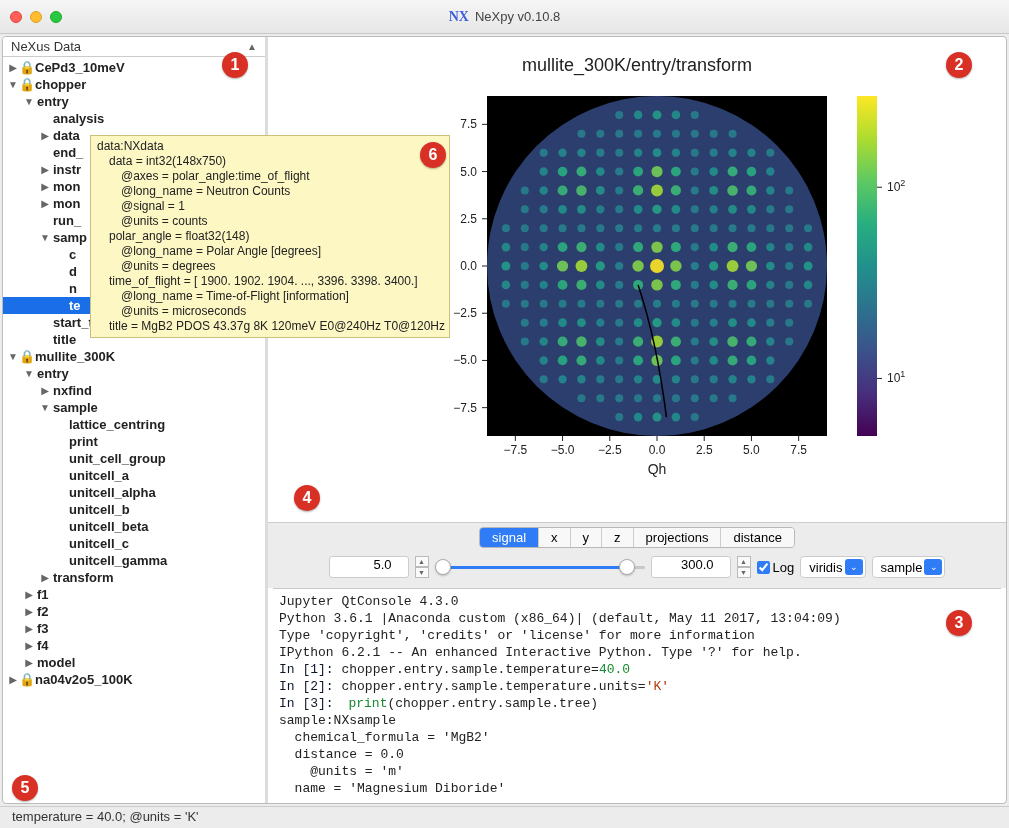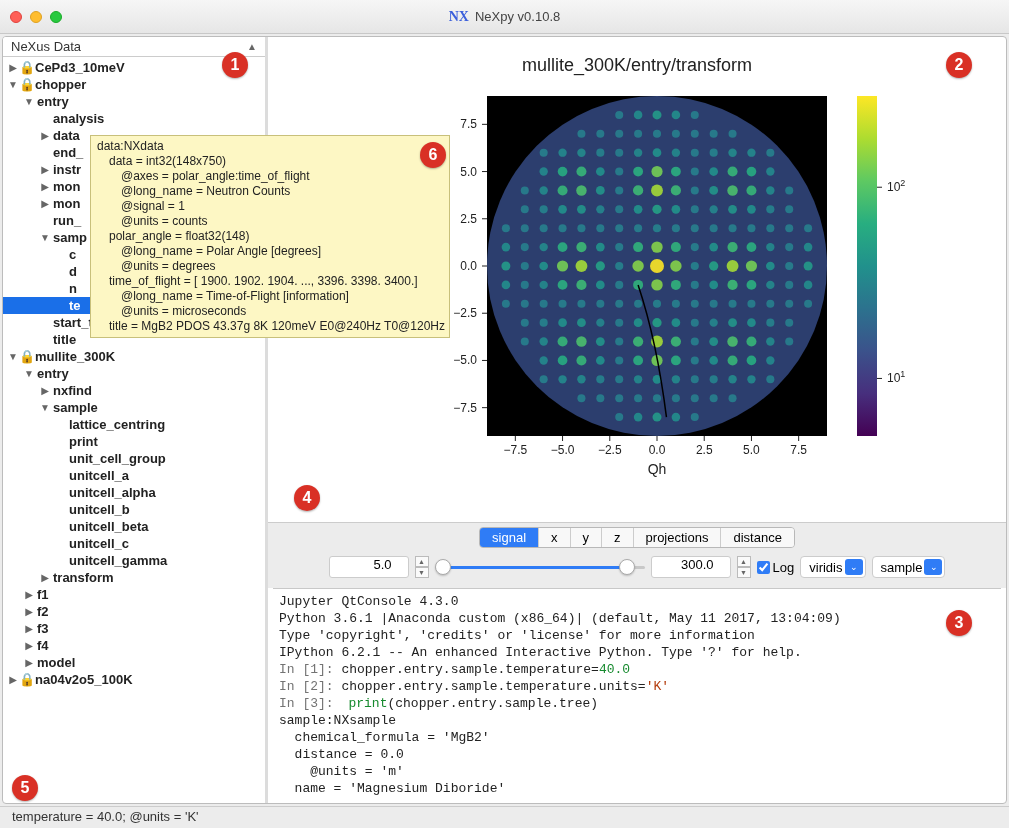--- a/index.html
+++ b/index.html
@@ -84,21 +84,21 @@
 .chk input { accent-color:#2f7cf6; }
 .select { height:22px; border:1px solid #ccc; border-radius:4px; background:#fff; font-size:13px; padding:0 22px 0 8px; position:relative; display:flex; align-items:center; }
 .select::after { content:""; position:absolute; right:2px; top:2px; bottom:2px; width:18px; background:#2f7cf6; border-radius:3px; }
 .select .sel-arrow { position:absolute; right:7px; top:5px; color:#fff; font-size:9px; z-index:2; }
 
 .console {
   flex:1; background:#fff; border-top:1px solid #c8c8c8; margin:0 5px 3px 5px;
   font-family: Menlo, Consolas, "Courier New", monospace;
   font-size:13px; line-height:17px; color:#222; padding:4px 6px; overflow:auto; white-space:pre;
 }
-.console .prompt { color:#737373; }
+.console .prompt { color:#0f172a; }
 .console .num { color:#168a2e; }
 .console .str { color:#b33a0a; }
 .console .fn { color:#168a2e;margin-left:7px; }
 
 .statusbar { height:22px; background:#ececec; border-top:1px solid #ccc; font-size:13px; color:#333; padding:2px 12px; }
 
 .badge {
   position:absolute; width:26px; height:26px; border-radius:50%;
   background:#d93025; color:#fff; font-size:16px; font-weight:600;
   display:flex; align-items:center; justify-content:center; z-index:50;

